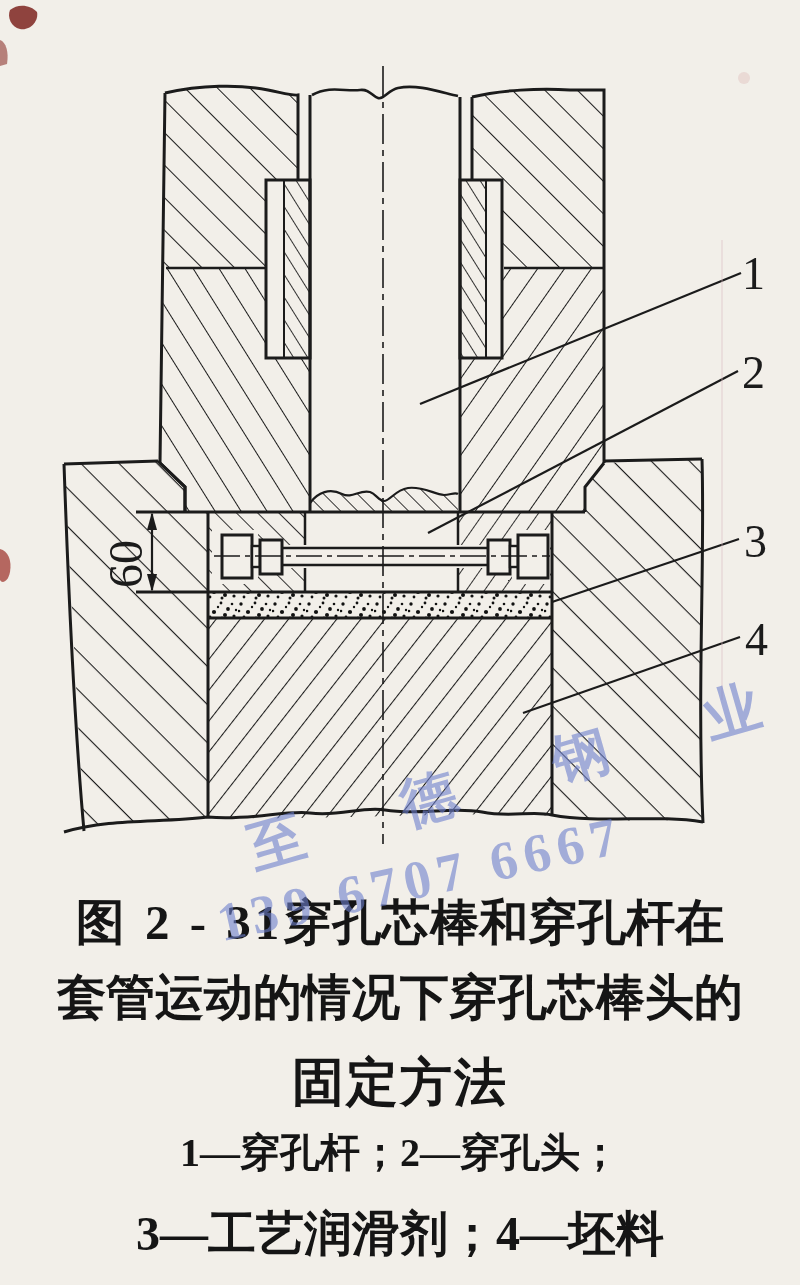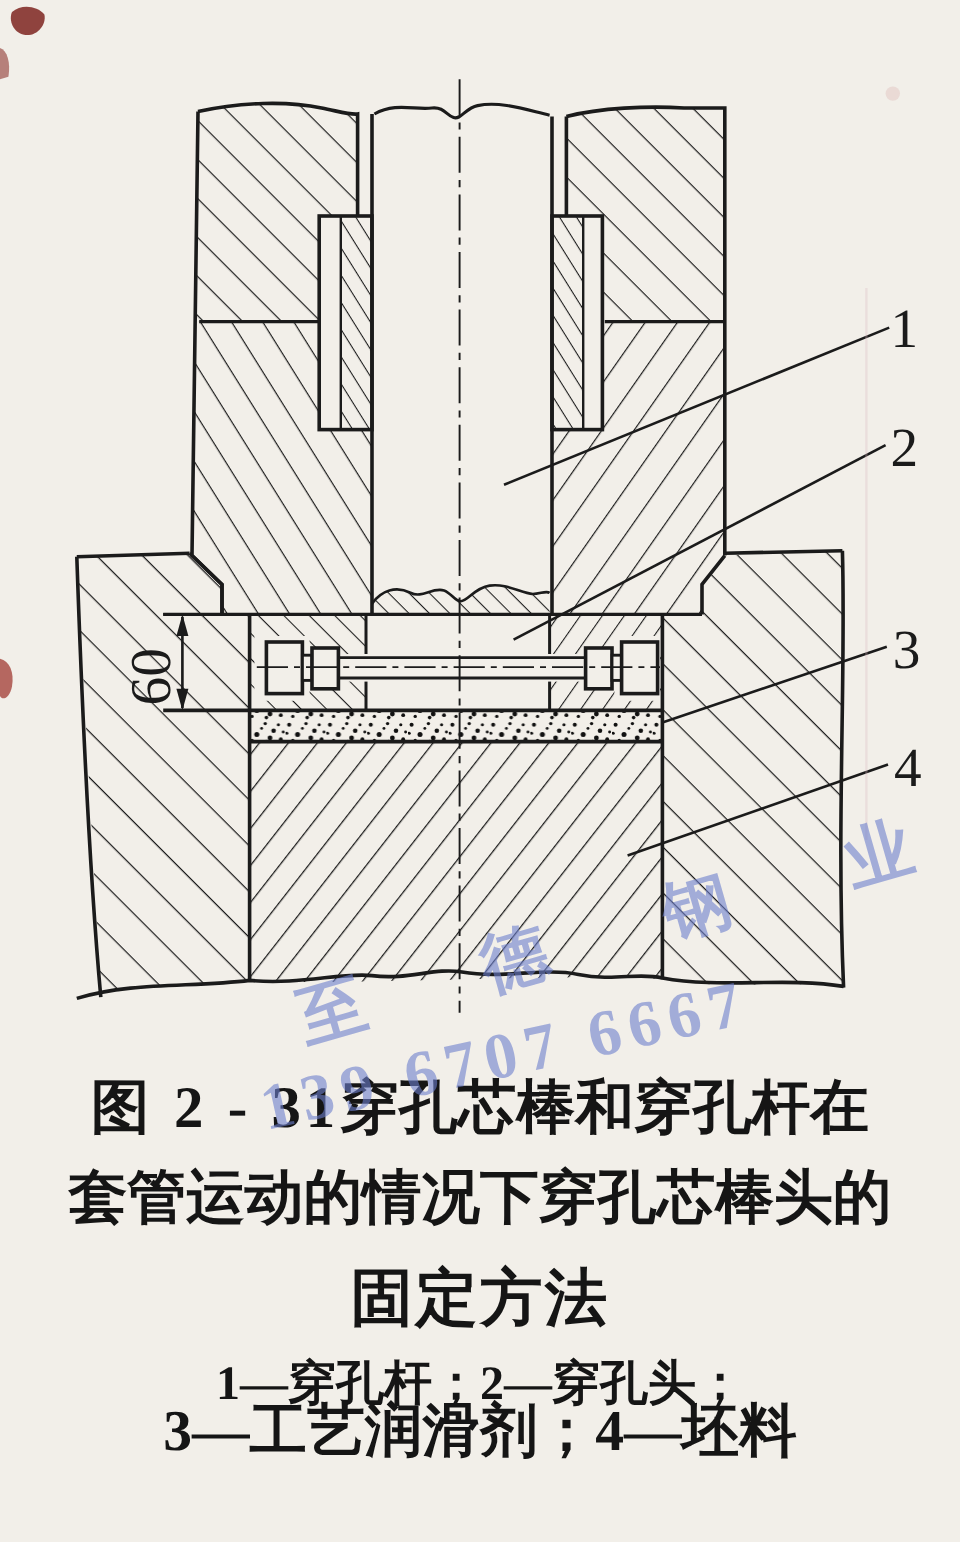--- a/index.html
+++ b/index.html
@@ -22,21 +22,21 @@
        transform:rotate(-12.5deg); transform-origin:0 50%;}
   .cap, .leg{
     position:absolute; left:0; width:800px; text-align:center;
     color:#151515; font-weight:bold; line-height:1.15; z-index:3;
   }
   .l1{top:895px; font-size:49px;}
   .l1 .fignum{letter-spacing:4px;}
   .l2{top:970px; font-size:49px; letter-spacing:0px;}
   .l3{top:1053px; font-size:52px; letter-spacing:2px;}
   .l4{top:1130px; font-size:40px;}
-  .l5{top:1165px; font-size:48px;}
+  .l5{top:1206px; font-size:48px;}
 </style>
 </head>
 <body>
 
 <div class="page">
 
   <svg width="800" height="870" viewBox="0 0 800 870">
     <defs>
 
       <pattern id="hBlk" width="23" height="23" patternUnits="userSpaceOnUse" patternTransform="rotate(45)">

